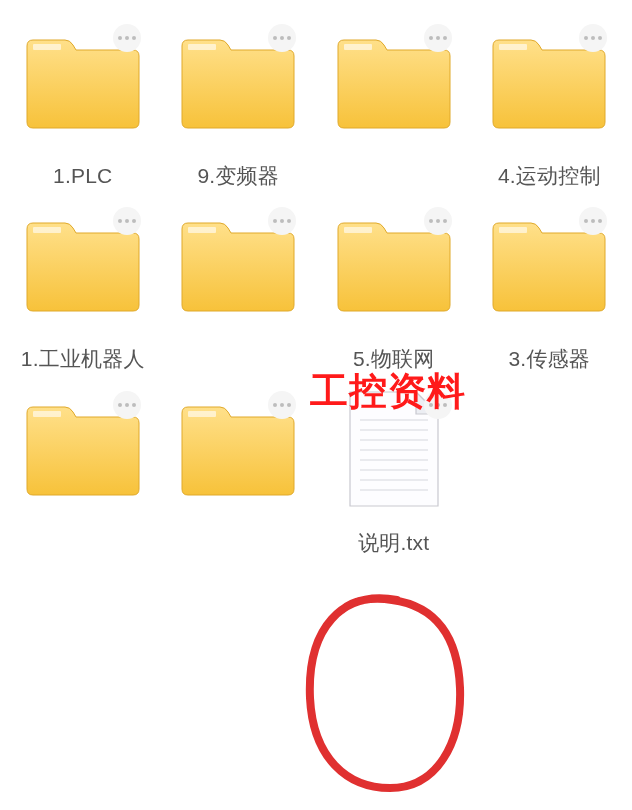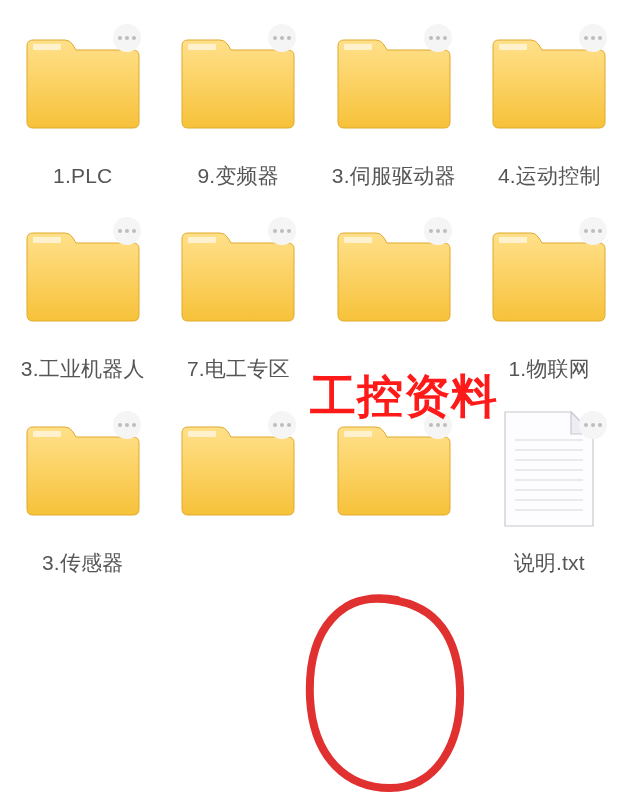--- a/index.html
+++ b/index.html
@@ -7,21 +7,21 @@
       font-family: -apple-system, "PingFang SC", "Microsoft YaHei", sans-serif;
       background: #ffffff;
       width: 632px;
       height: 810px;
       overflow: hidden;
       position: relative;
     }
     .grid {
       display: grid;
       grid-template-columns: repeat(4, 1fr);
-      gap: 10px 6px;
+      gap: 0 6px;
       padding: 6px 8px;
     }
     .item {
       display: flex;
       flex-direction: column;
       align-items: center;
       position: relative;
       padding-top: 6px;
       cursor: pointer;
     }
@@ -58,21 +58,21 @@
       color: #555;
       text-align: center;
       margin-top: 10px;
       line-height: 1.3;
       letter-spacing: 0.2px;
     }
     .overlay-text {
       position: absolute;
       top: 366px;
       left: 310px;
-      font-size: 46px;
+      font-size: 38px;
       color: #ff1a1a;
       font-weight: 600;
       pointer-events: none;
       letter-spacing: 1px;
     }
     .circled {
       position: absolute;
       top: 588px;
       left: 302px;
       width: 165px;
@@ -126,21 +126,20 @@
       <svg width="120" height="100" viewBox="0 0 120 100">
           <path d="M4 14 Q4 8 10 8 L42 8 Q47 8 50 13 L53 18 L110 18 Q116 18 116 24 L116 90 Q116 96 110 96 L10 96 Q4 96 4 90 Z" fill="url(#fg0)" stroke="#e0a92b" stroke-width="1"></path>
           <rect x="10" y="12" width="28" height="6" rx="1" fill="#ffffff" opacity="0.6"></rect>
         </svg>
       <div class="more-dots">
           <span></span>
           <span></span>
           <span></span>
         </div>
     </div>
-    <div class="label">3.伺服驱动器</div>
   </div>
 
   <div class="item">
     <div class="icon-wrap">
       <svg width="120" height="100" viewBox="0 0 120 100">
           <path d="M4 14 Q4 8 10 8 L42 8 Q47 8 50 13 L53 18 L110 18 Q116 18 116 24 L116 90 Q116 96 110 96 L10 96 Q4 96 4 90 Z" fill="url(#fg0)" stroke="#e0a92b" stroke-width="1"></path>
           <rect x="10" y="12" width="28" height="6" rx="1" fill="#ffffff" opacity="0.6"></rect>
         </svg>
       <div class="more-dots">
           <span></span>
@@ -156,69 +155,55 @@
       <svg width="120" height="100" viewBox="0 0 120 100">
           <path d="M4 14 Q4 8 10 8 L42 8 Q47 8 50 13 L53 18 L110 18 Q116 18 116 24 L116 90 Q116 96 110 96 L10 96 Q4 96 4 90 Z" fill="url(#fg0)" stroke="#e0a92b" stroke-width="1"></path>
           <rect x="10" y="12" width="28" height="6" rx="1" fill="#ffffff" opacity="0.6"></rect>
         </svg>
       <div class="more-dots">
           <span></span>
           <span></span>
           <span></span>
         </div>
     </div>
-    <div class="label">3.工业机器人</div>
-  </div>
-
-
-  <div class="item">
-    <div class="icon-wrap">
-      <svg width="120" height="100" viewBox="0 0 120 100">
-          <path d="M4 14 Q4 8 10 8 L42 8 Q47 8 50 13 L53 18 L110 18 Q116 18 116 24 L116 90 Q116 96 110 96 L10 96 Q4 96 4 90 Z" fill="url(#fg0)" stroke="#e0a92b" stroke-width="1"></path>
-          <rect x="10" y="12" width="28" height="6" rx="1" fill="#ffffff" opacity="0.6"></rect>
-        </svg>
-      <div class="more-dots">
-          <span></span>
-          <span></span>
-          <span></span>
-        </div>
-    </div>
-    <div class="label">7.电工专区</div>
-  </div>
-
-
-
-
-  <div class="item">
-    <div class="icon-wrap">
-      <svg width="120" height="100" viewBox="0 0 120 100">
-          <path d="M4 14 Q4 8 10 8 L42 8 Q47 8 50 13 L53 18 L110 18 Q116 18 116 24 L116 90 Q116 96 110 96 L10 96 Q4 96 4 90 Z" fill="url(#fg0)" stroke="#e0a92b" stroke-width="1"></path>
-          <rect x="10" y="12" width="28" height="6" rx="1" fill="#ffffff" opacity="0.6"></rect>
-        </svg>
-      <div class="more-dots">
-          <span></span>
-          <span></span>
-          <span></span>
-        </div>
-    </div>
-  </div>
-
-  <div class="item">
-    <div class="icon-wrap">
-      <svg width="120" height="100" viewBox="0 0 120 100">
-          <path d="M4 14 Q4 8 10 8 L42 8 Q47 8 50 13 L53 18 L110 18 Q116 18 116 24 L116 90 Q116 96 110 96 L10 96 Q4 96 4 90 Z" fill="url(#fg0)" stroke="#e0a92b" stroke-width="1"></path>
-          <rect x="10" y="12" width="28" height="6" rx="1" fill="#ffffff" opacity="0.6"></rect>
-        </svg>
-      <div class="more-dots">
-          <span></span>
-          <span></span>
-          <span></span>
-        </div>
-    </div>
-    <div class="label">1.物联网</div>
+    <div class="label">1.工业机器人</div>
+  </div>
+
+
+
+
+
+
+  <div class="item">
+    <div class="icon-wrap">
+      <svg width="120" height="100" viewBox="0 0 120 100">
+          <path d="M4 14 Q4 8 10 8 L42 8 Q47 8 50 13 L53 18 L110 18 Q116 18 116 24 L116 90 Q116 96 110 96 L10 96 Q4 96 4 90 Z" fill="url(#fg0)" stroke="#e0a92b" stroke-width="1"></path>
+          <rect x="10" y="12" width="28" height="6" rx="1" fill="#ffffff" opacity="0.6"></rect>
+        </svg>
+      <div class="more-dots">
+          <span></span>
+          <span></span>
+          <span></span>
+        </div>
+    </div>
+  </div>
+
+  <div class="item">
+    <div class="icon-wrap">
+      <svg width="120" height="100" viewBox="0 0 120 100">
+          <path d="M4 14 Q4 8 10 8 L42 8 Q47 8 50 13 L53 18 L110 18 Q116 18 116 24 L116 90 Q116 96 110 96 L10 96 Q4 96 4 90 Z" fill="url(#fg0)" stroke="#e0a92b" stroke-width="1"></path>
+          <rect x="10" y="12" width="28" height="6" rx="1" fill="#ffffff" opacity="0.6"></rect>
+        </svg>
+      <div class="more-dots">
+          <span></span>
+          <span></span>
+          <span></span>
+        </div>
+    </div>
+    <div class="label">5.物联网</div>
   </div>
 
   <div class="item">
     <div class="icon-wrap">
       <svg width="120" height="100" viewBox="0 0 120 100">
           <path d="M4 14 Q4 8 10 8 L42 8 Q47 8 50 13 L53 18 L110 18 Q116 18 116 24 L116 90 Q116 96 110 96 L10 96 Q4 96 4 90 Z" fill="url(#fg0)" stroke="#e0a92b" stroke-width="1"></path>
           <rect x="10" y="12" width="28" height="6" rx="1" fill="#ffffff" opacity="0.6"></rect>
         </svg>
       <div class="more-dots">
           <span></span>

